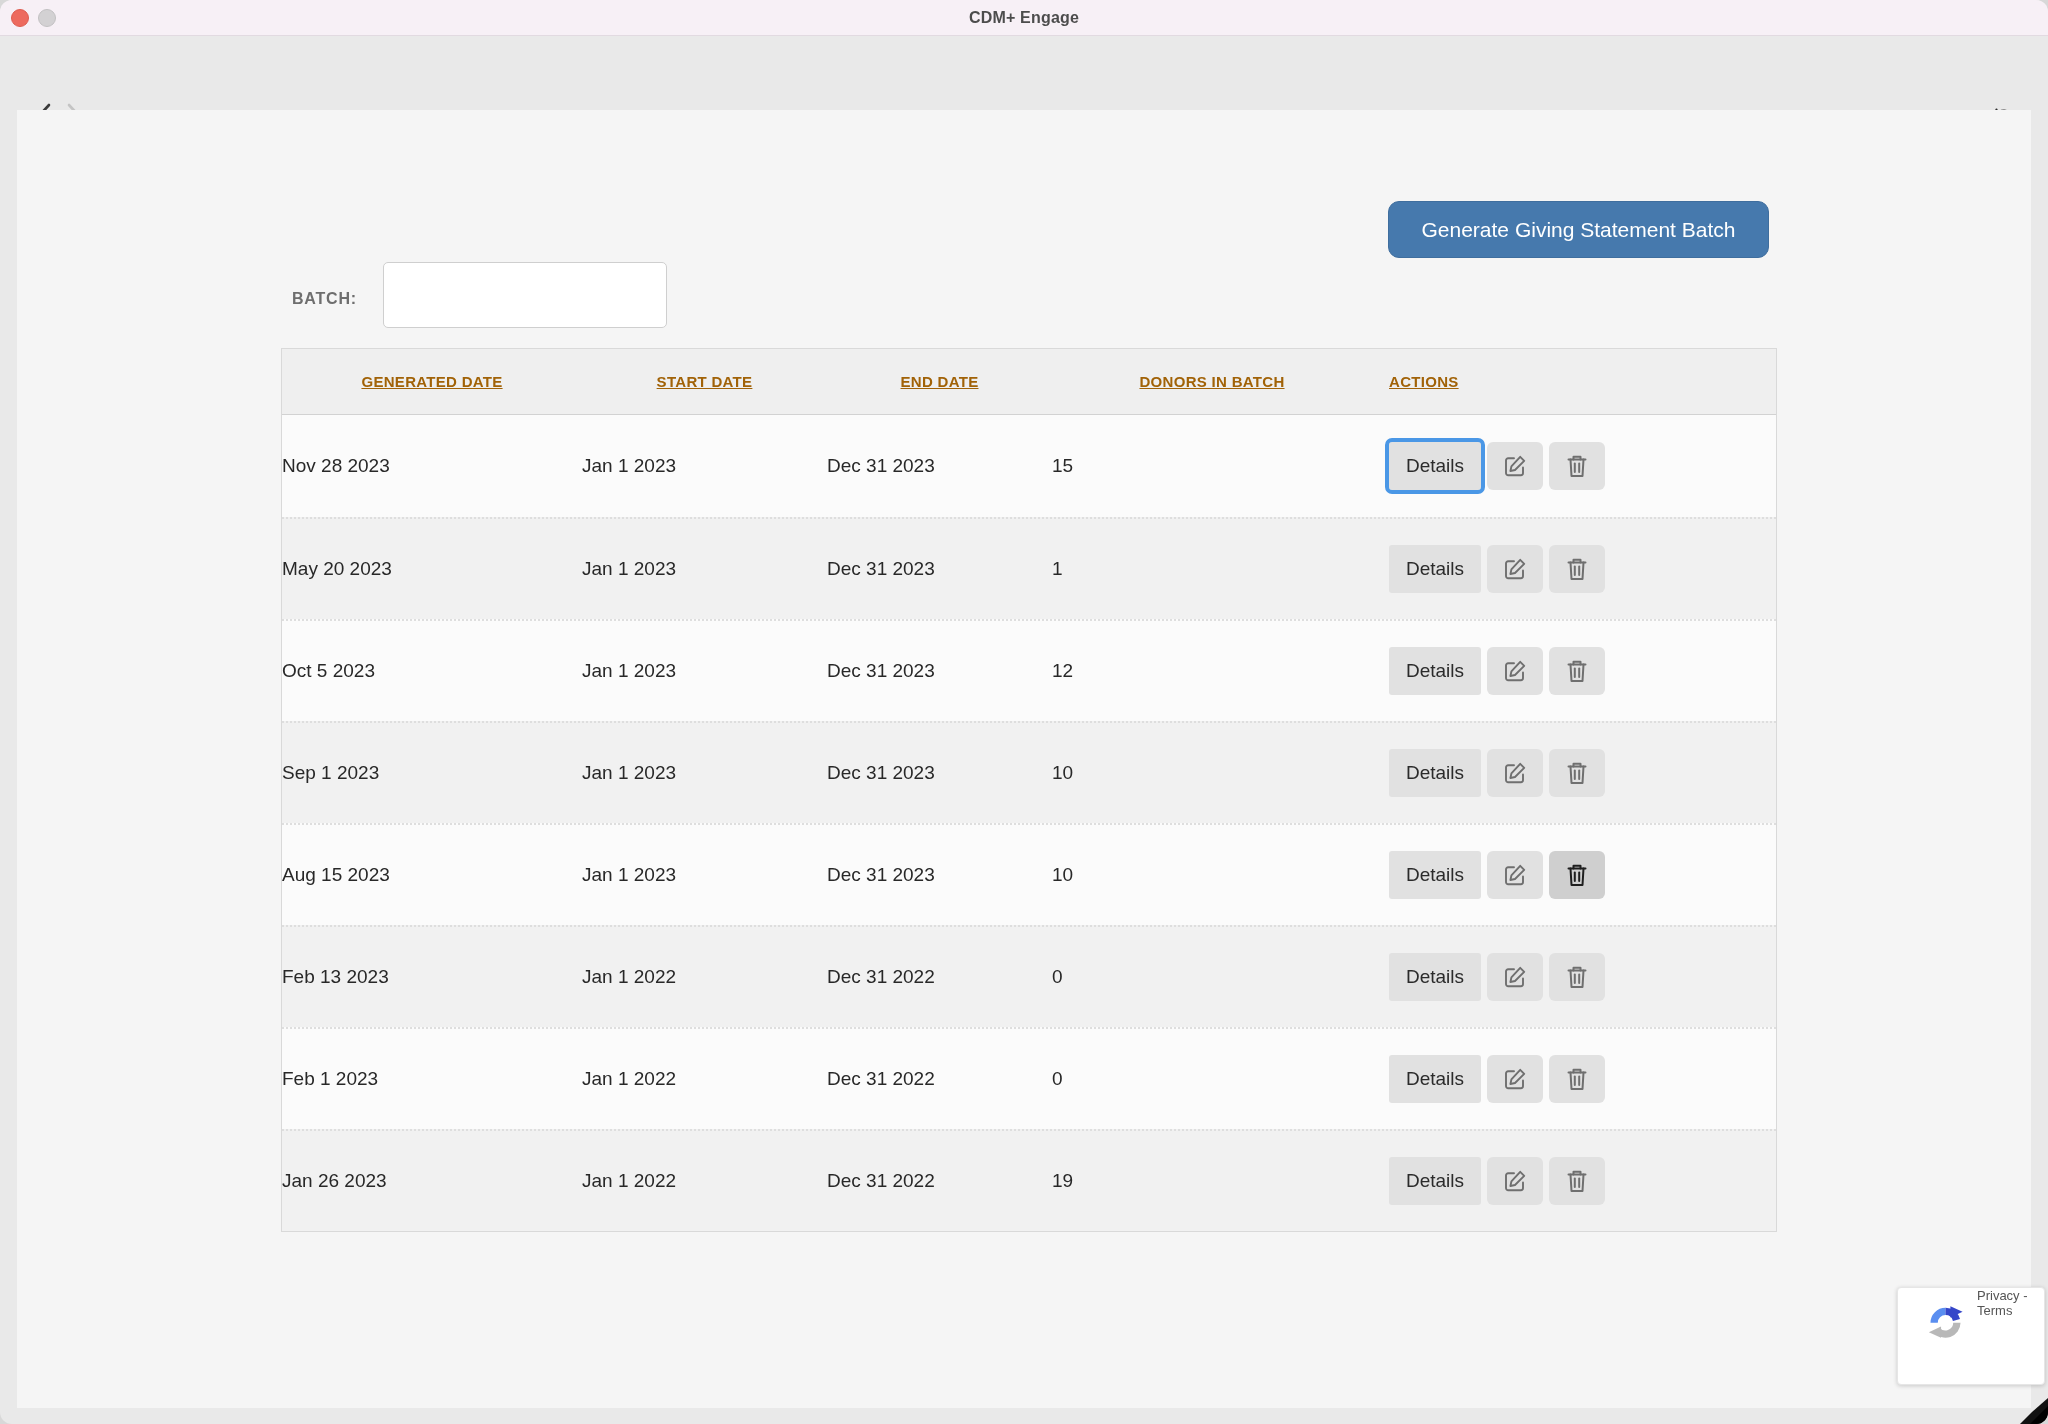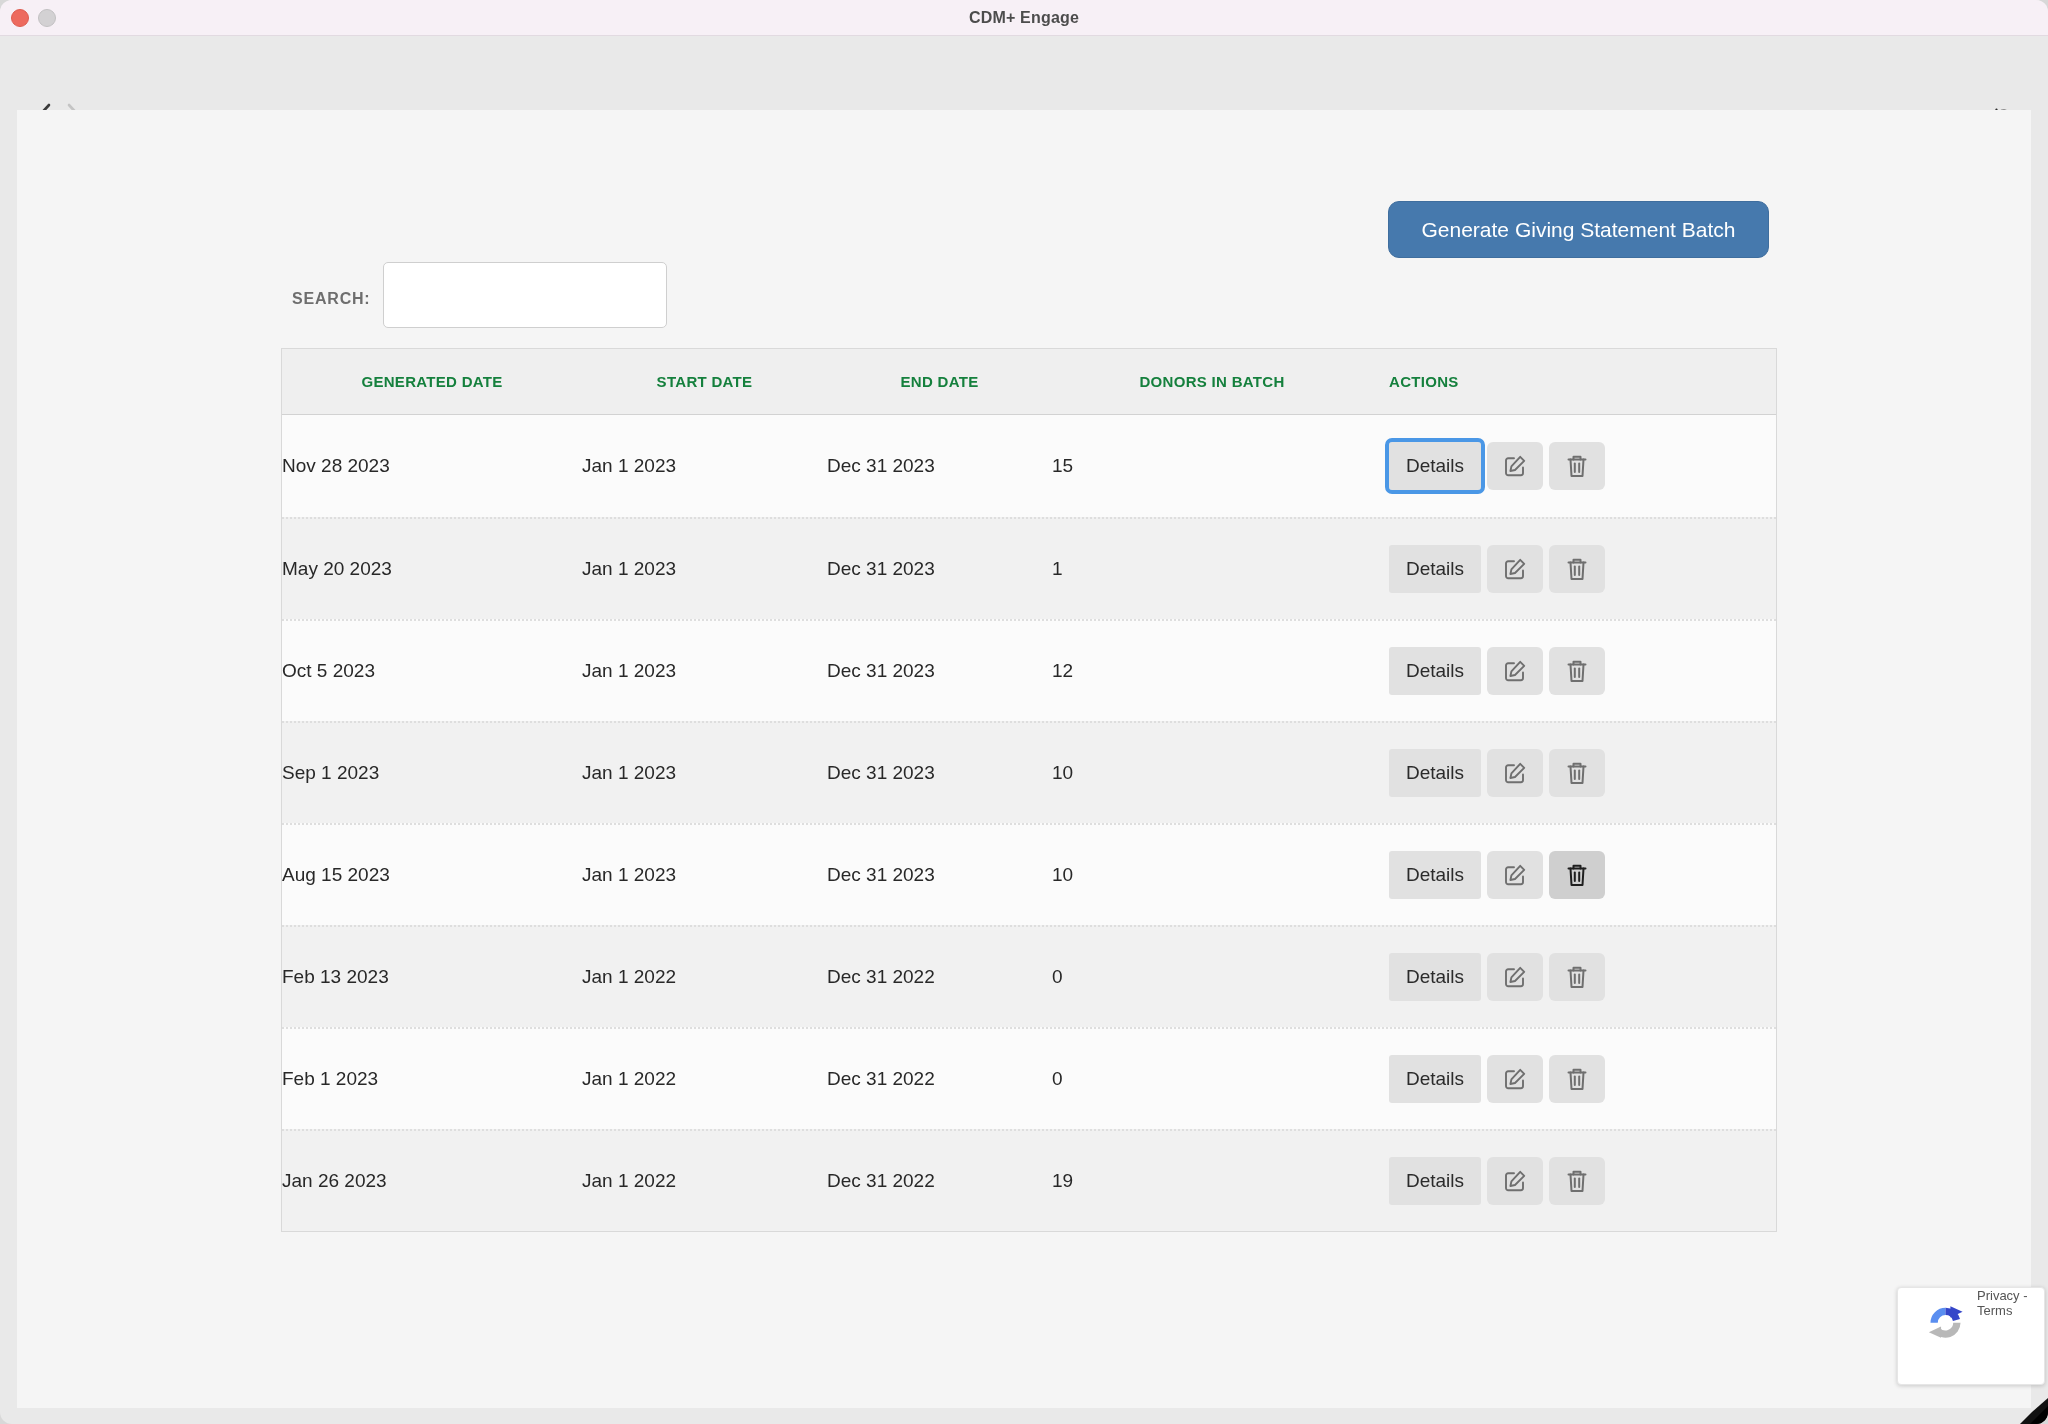--- a/index.html
+++ b/index.html
@@ -56,22 +56,23 @@
   
   .batch-table {
     position: absolute; left: 264px; top: 238px; width: 1496px;
     background: #fbfbfb; border: 1px solid #d9d9d9;
   }
   .thead {
     display: flex; height: 66px; align-items: center;
     background: #efefef; border-bottom: 1px solid #d2d2d2;
   }
   .th {
-    font-size: 15px; font-weight: 700; color: #15803d; letter-spacing: .3px;
+    font-size: 15px; font-weight: 700; color: #a16207; letter-spacing: .3px;
     text-align: center;
+    text-decoration: underline;
   }
   .tr { display: flex; height: 102px; align-items: center; }
   .tr.odd  { background: #fbfbfb; }
   .tr.even { background: #f1f1f1; }
   .tr + .tr, .thead + .tr { border-top: 2px dotted #dedede; }
   .td { font-size: 19px; color: #282828; text-align: left; }
   .c1 { width: 300px; } .c2 { width: 245px; } .c3 { width: 225px; }
   .c4 { width: 320px; } .c5 { width: 400px; text-align: left; padding-left: 17px; display: flex; gap: 6px; align-items: center; }
   .details-btn {
     height: 48px; min-width: 92px; padding: 0 16px;
@@ -132,21 +133,21 @@
         <path d="M25.5 29.5 L26.8 23.5 L20.8 22.6" stroke="#2e2e2e" stroke-width="2.2" stroke-linecap="round" stroke-linejoin="round"></path>
       </svg>
     </span>
   </div>
 
   <div class="content">
 
     <button class="generate-btn">Generate Giving Statement Batch</button>
 
     <div class="search-row">
-      <span class="search-label">SEARCH:</span>
+      <span class="search-label">BATCH:</span>
       <input class="search-input" type="text" value="" placeholder="" style="">
     </div>
 
     <div class="batch-table">
       <div class="thead">
         <span class="th c1">GENERATED DATE</span>
         <span class="th c2">START DATE</span>
         <span class="th c3">END DATE</span>
         <span class="th c4">DONORS IN BATCH</span>
         <span class="th c5">ACTIONS</span>

